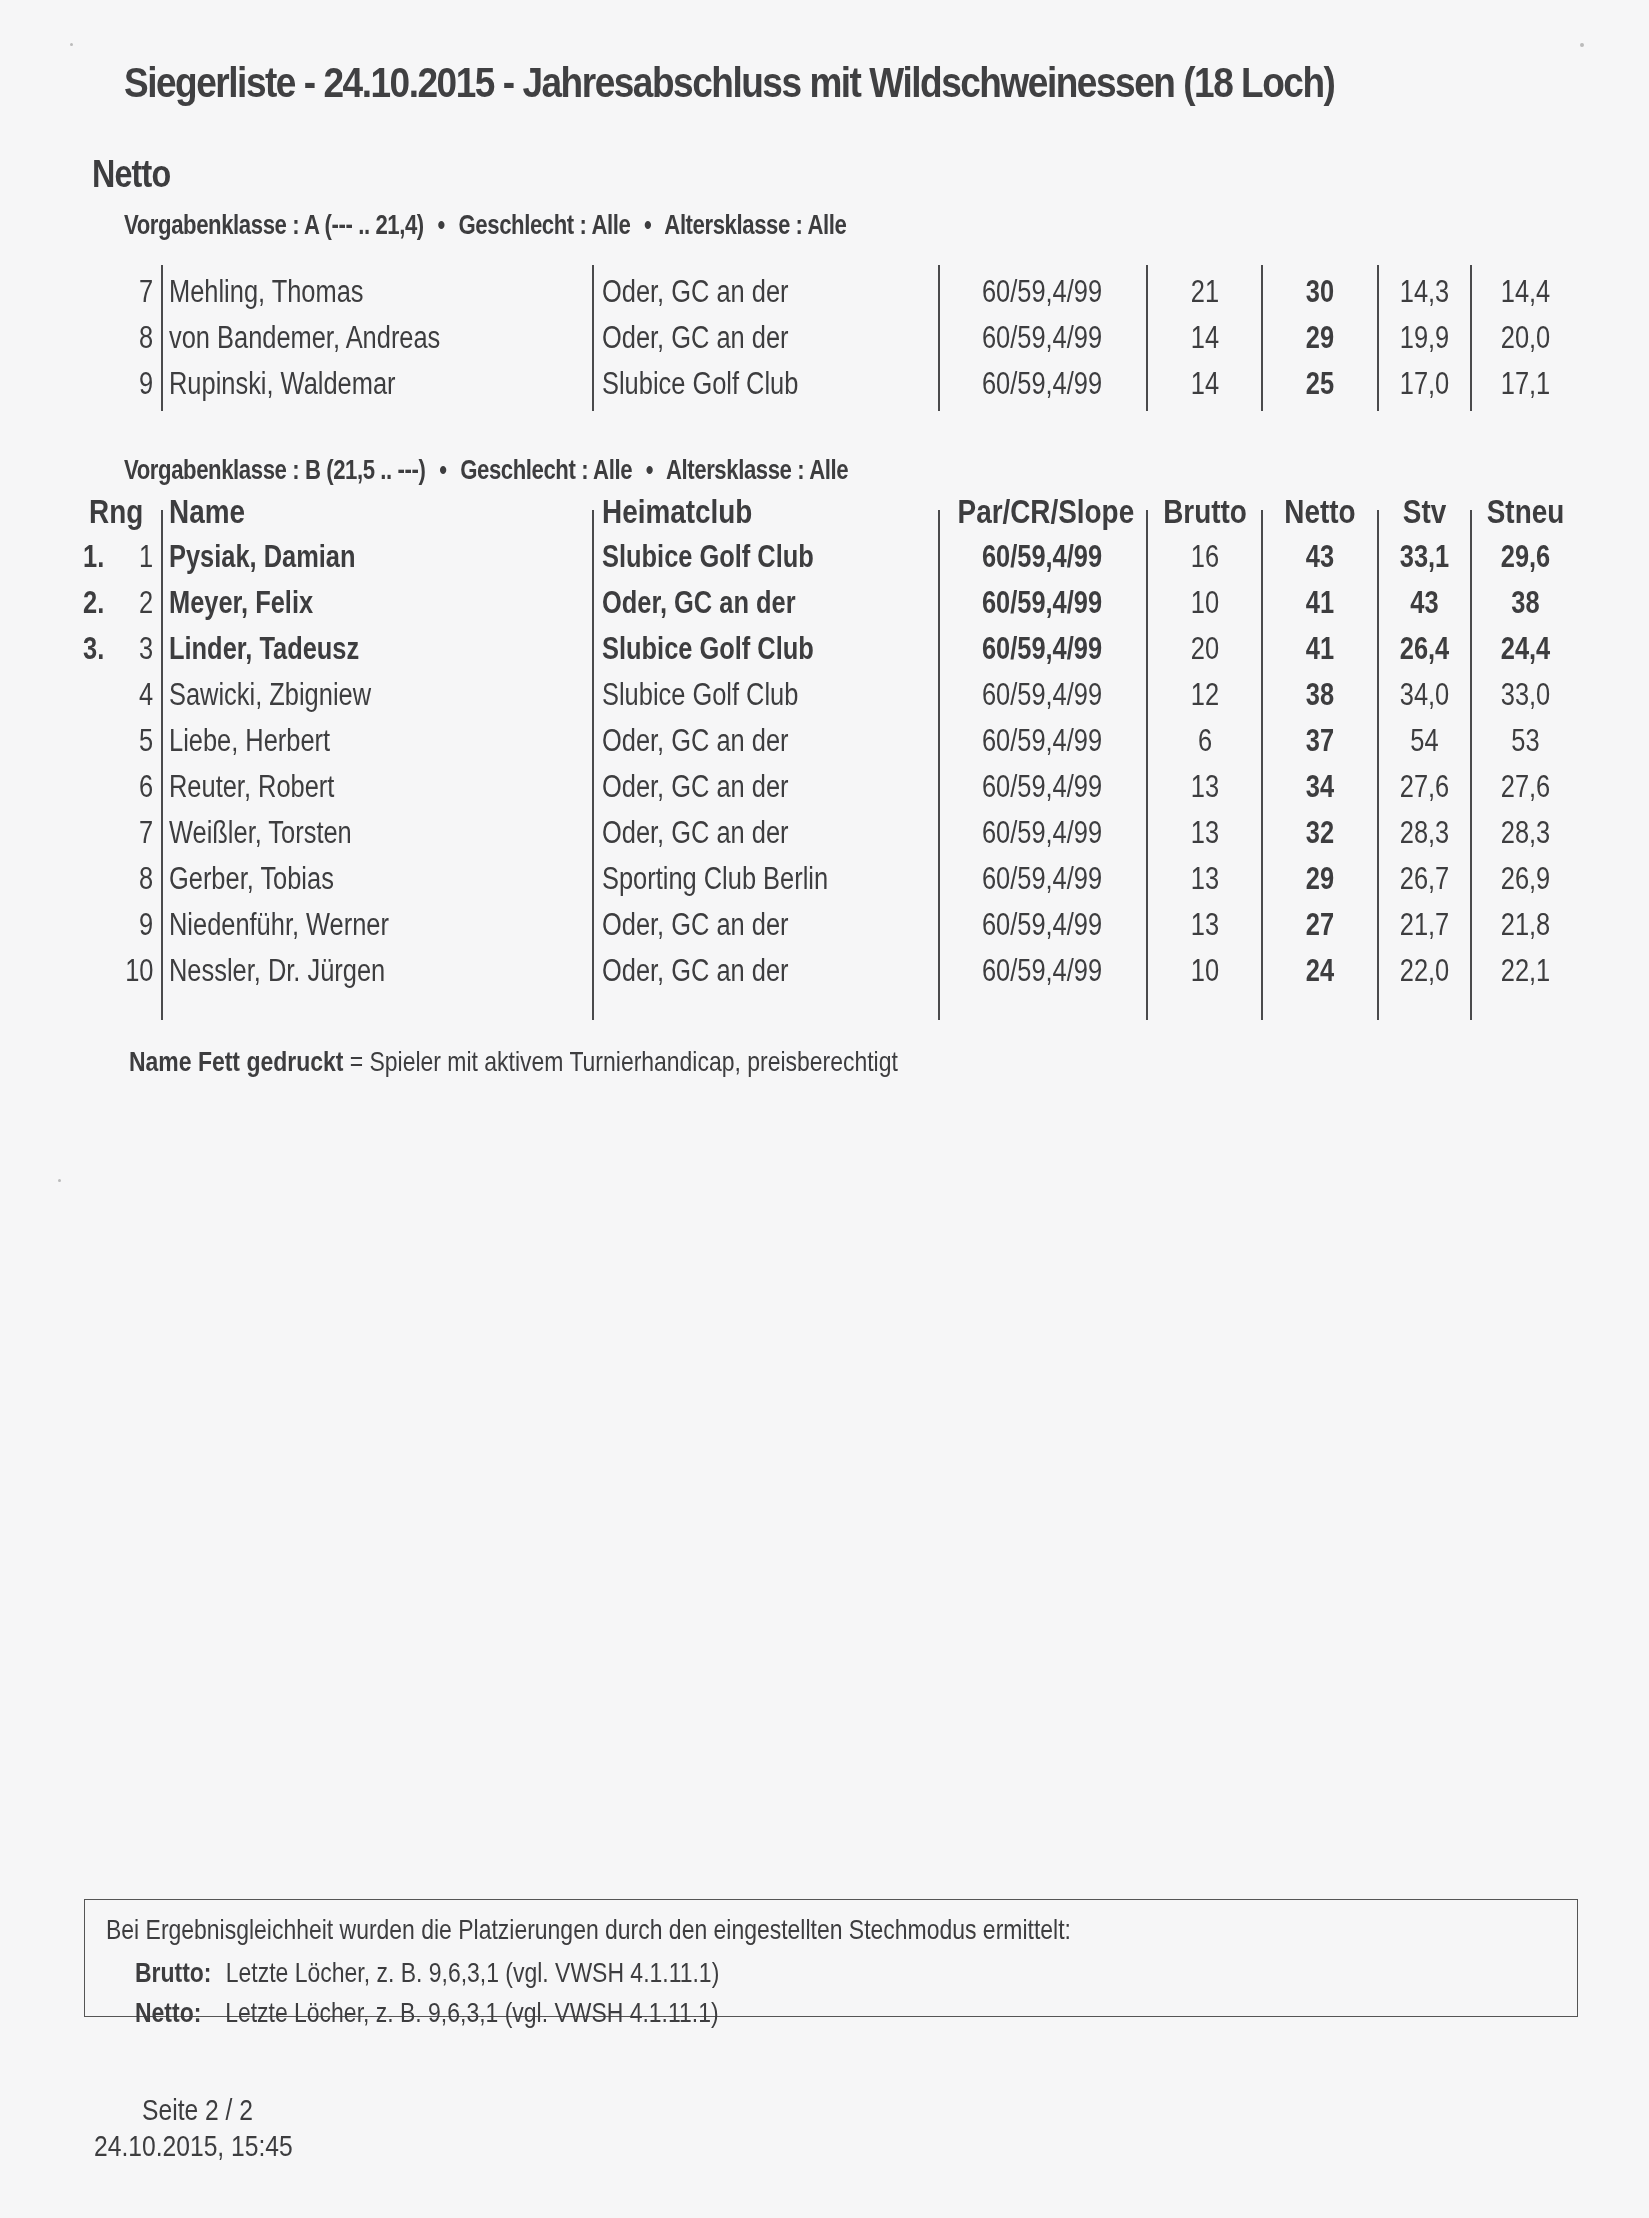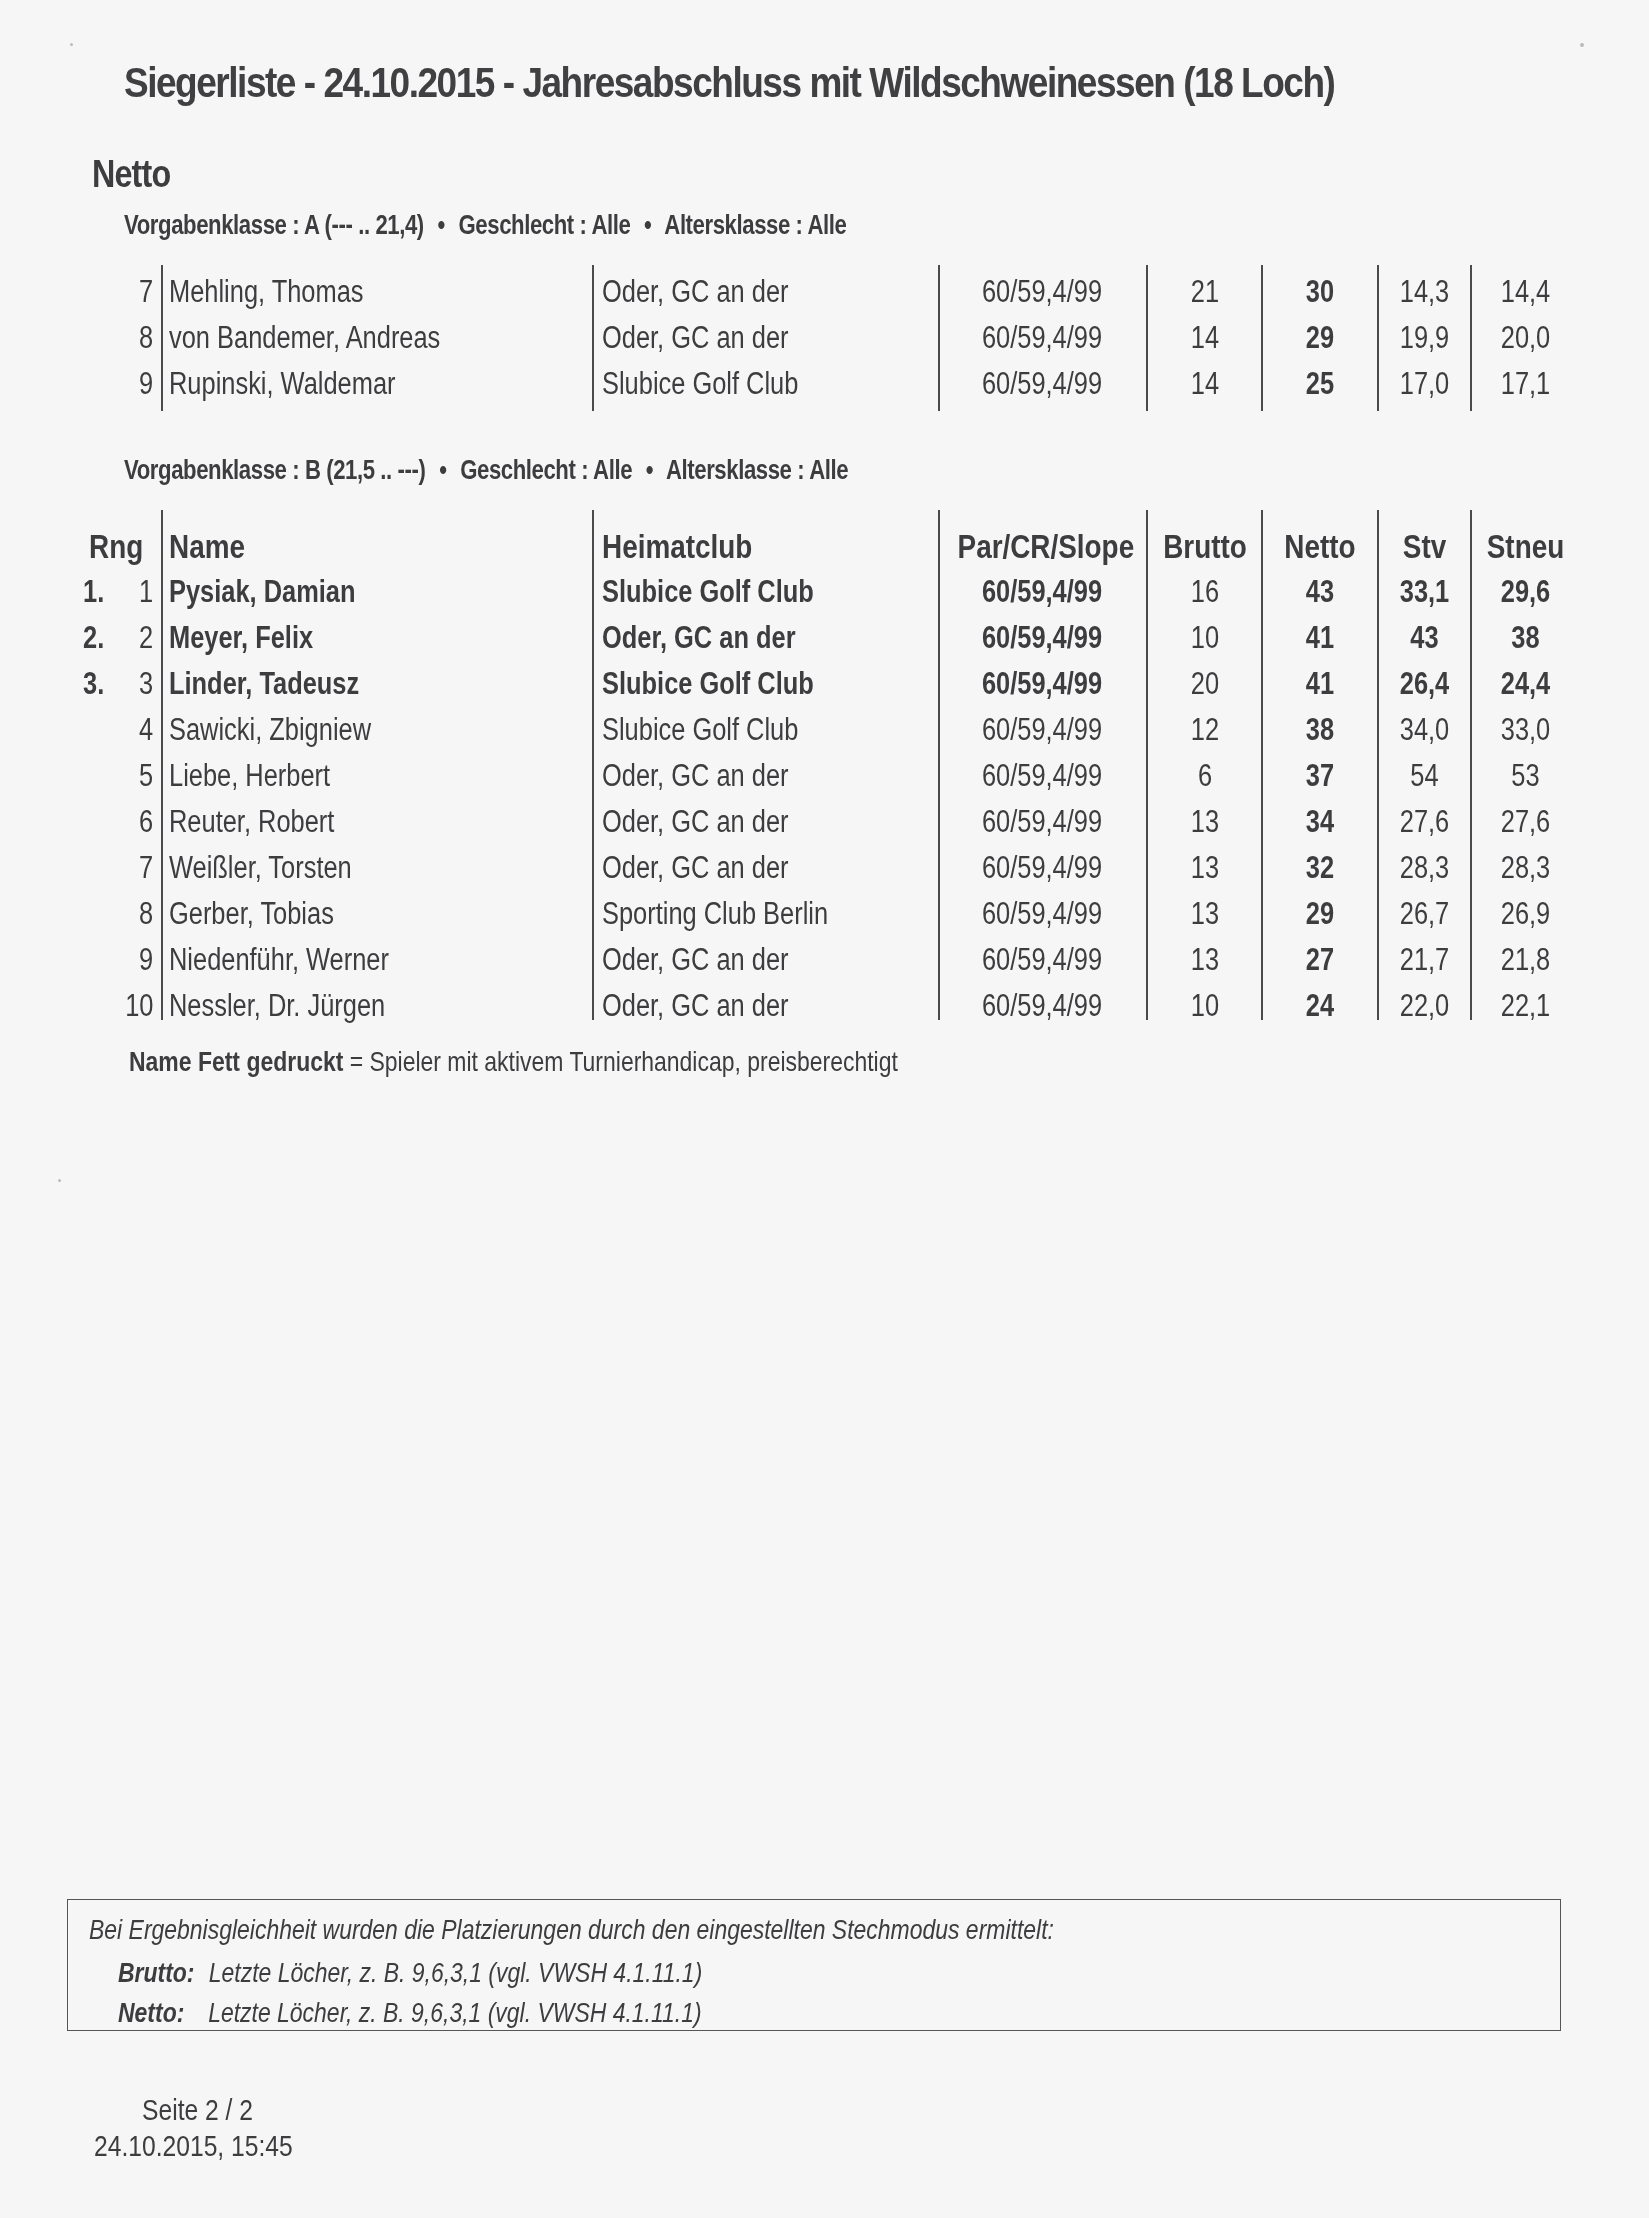--- a/index.html
+++ b/index.html
@@ -60,25 +60,24 @@
     .vline {
       position: absolute; width: 1.9px; background: #4a4a4c;
     }
     .legend-note {
       position: absolute; left: 129px; top: 1046px;
       font-size: 28px;
       transform: scaleX(0.82); transform-origin: left top;
       white-space: nowrap;
     }
     .tie-box {
-      position: absolute; left: 67px; top: 1899px;
-      width: 1494px; height: 132px;
+      position: absolute; left: 84px; top: 1899px;
+      width: 1494px; height: 118px;
       border: 1.9px solid #555;
       box-sizing: border-box;
-      font-style: italic;
     }
     .tie-box .line {
       position: absolute; white-space: nowrap; font-size: 28px;
       transform: scaleX(0.82); transform-origin: left top;
     }
     .footer {
       position: absolute; font-size: 29px;
       transform: scaleX(0.85); transform-origin: left top;
       white-space: nowrap;
     }
@@ -153,21 +152,21 @@
   <span>Vorgabenklasse :</span>
   <span>B (21,5 .. ---)</span>
   <span class="bullet">•</span>
   <span>Geschlecht :</span>
   <span>Alle</span>
   <span class="bullet">•</span>
   <span>Altersklasse :</span>
   <span>Alle</span>
 </div>
 
-<div class="tbl" style="top:523px;">
+<div class="tbl" style="top:488px;">
   <div class="row hdr">
     <span class="cell c-rank">Rng</span>
     <span class="cell c-name">Name</span>
     <span class="cell c-club">Heimatclub</span>
     <span class="cell c-par">Par/CR/Slope</span>
     <span class="cell c-brutto">Brutto</span>
     <span class="cell c-netto">Netto</span>
     <span class="cell c-stv">Stv</span>
     <span class="cell c-stneu">Stneu</span>
   </div>

